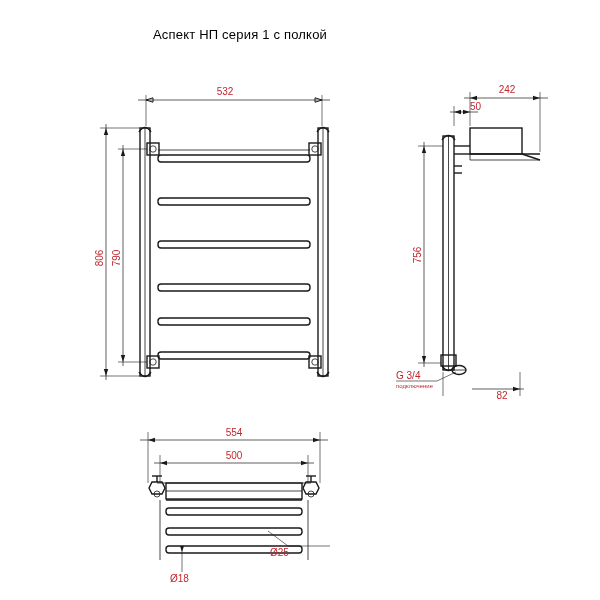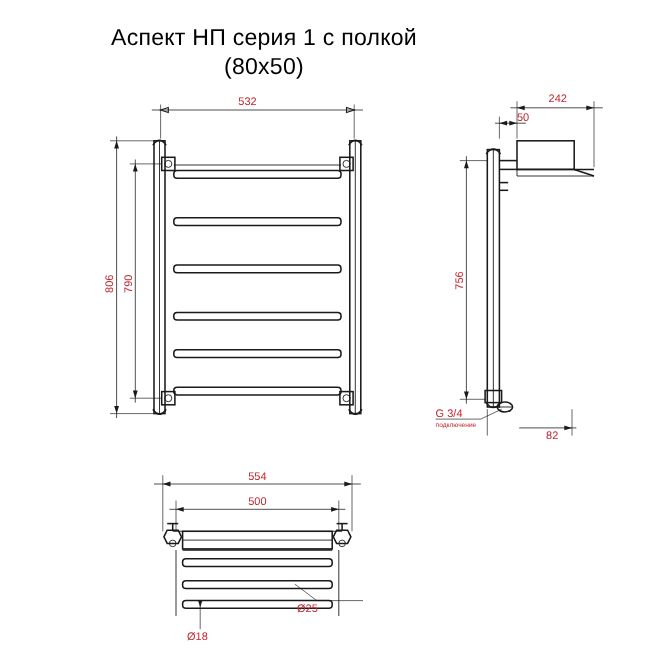--- a/index.html
+++ b/index.html
@@ -18,21 +18,21 @@
     position: relative;
     width: 600px;
     height: 600px;
   }
   .title {
     position: absolute;
     left: 0;
     top: 22px;
     width: 480px;
     text-align: center;
-    font-size: 21px;
+    font-size: 13px;
     color: #000;
     line-height: 26px;
     letter-spacing: 0.2px;
   }
   .title .line2 {
     display: block;
   }
   svg.draw {
     position: absolute;
     left: 0;
@@ -73,21 +73,20 @@
     fill: none;
   }
 </style>
 </head>
 <body>
 
 <div id="stage">
 
   <div class="title">
     <span>Аспект НП серия 1  с полкой</span>
-    <span class="line2">(80x50)</span>
   </div>
 
   <svg class="draw" width="600" height="600" viewBox="0 0 600 600">
 
     <g>
 
       <g>
         <line class="ext" x1="146" y1="126" x2="146" y2="95"></line>
         <line class="ext" x1="322" y1="126" x2="322" y2="95"></line>
         <line class="dimline" x1="138" y1="100" x2="330" y2="100"></line>

